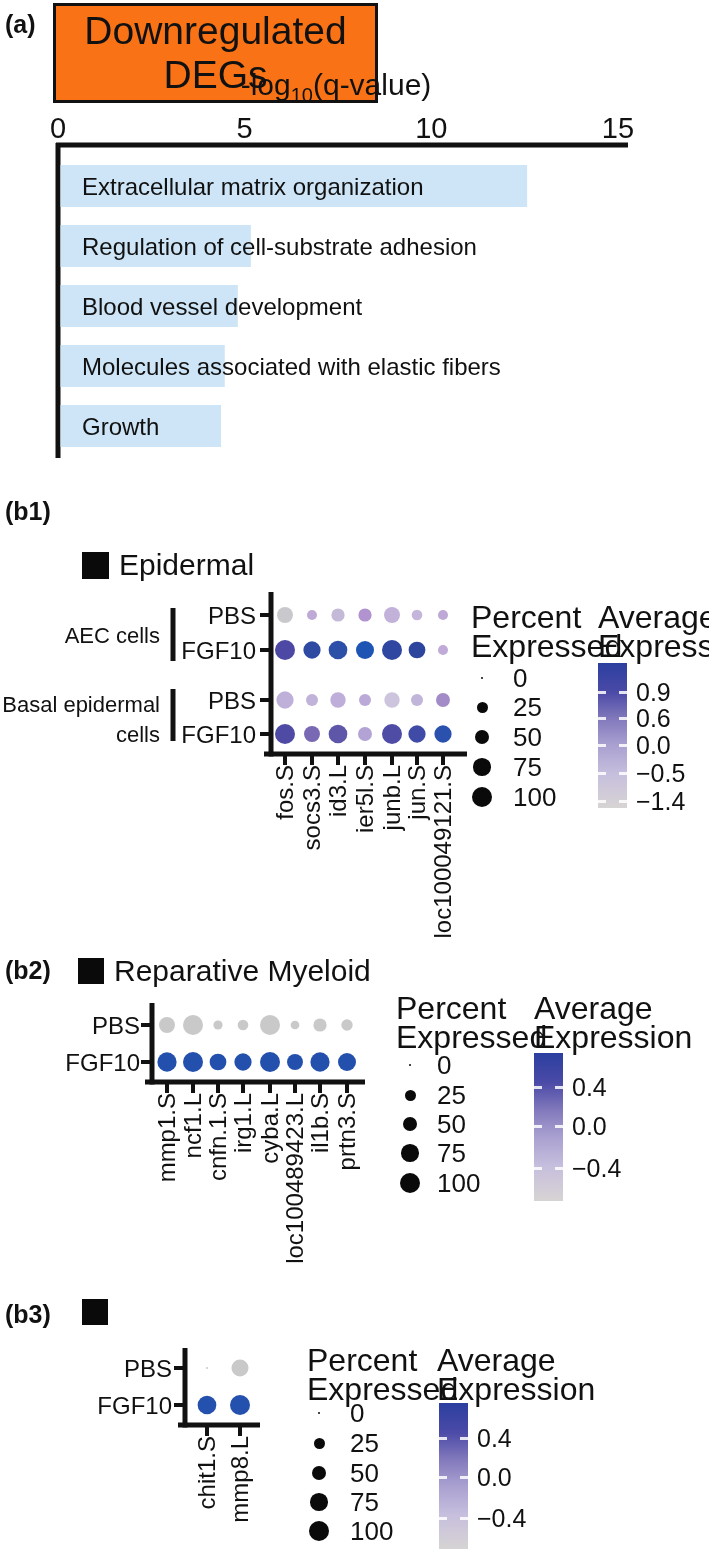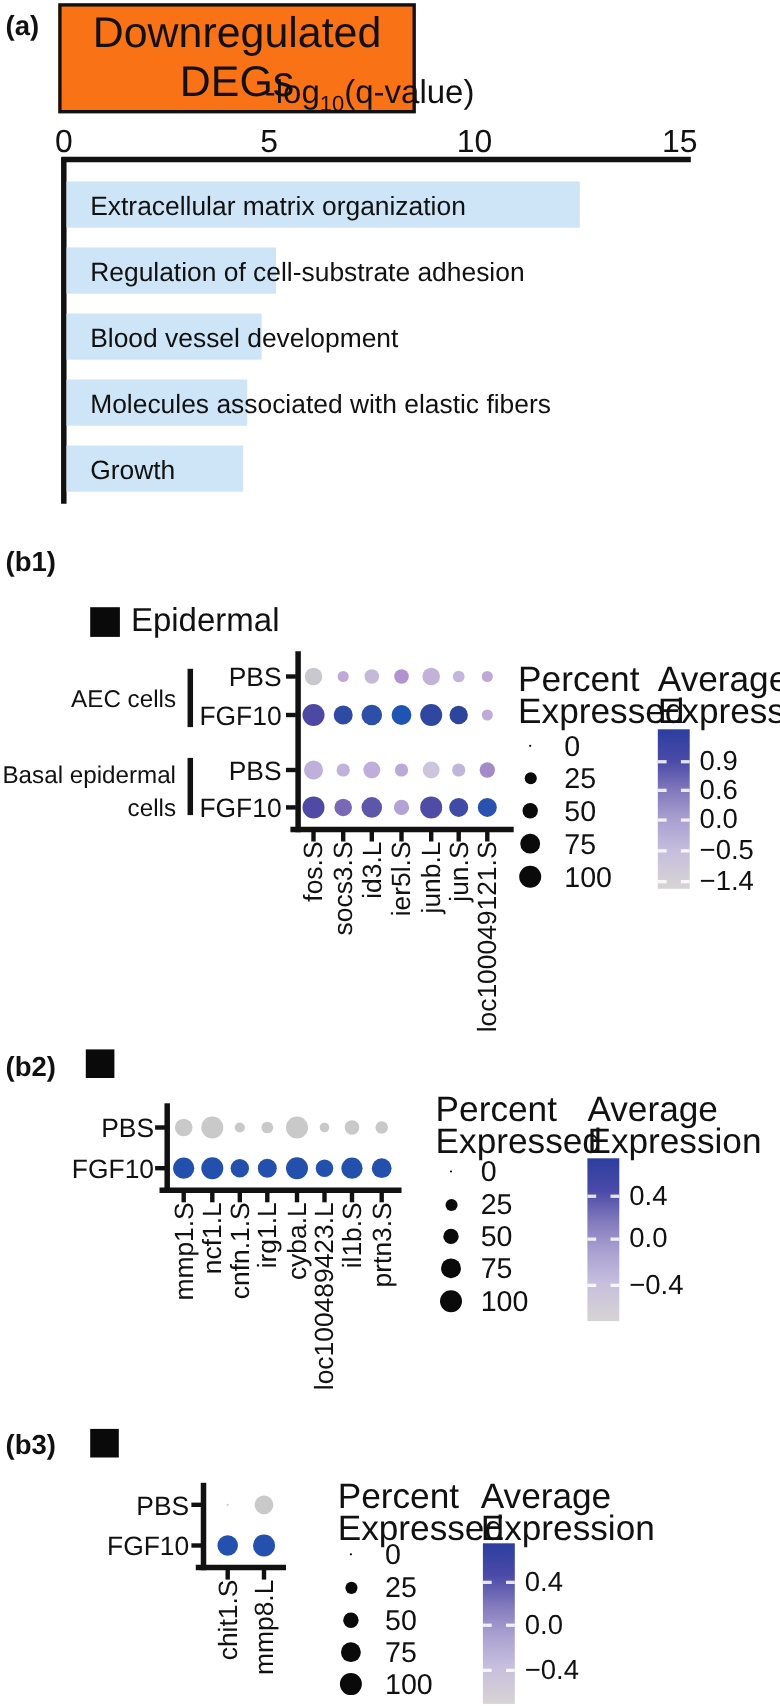--- a/index.html
+++ b/index.html
@@ -112,20 +112,21 @@
       <text x="160" y="58" text-anchor="end" font-size="22">AEC cells</text>
       <text x="160" y="127" text-anchor="end" font-size="22">Basal epidermal</text>
       <text x="160" y="157" text-anchor="end" font-size="22">cells</text>
     </svg>
   <div class="abs legtitle" style="left:471px;top:603px;width:120px">Percent Expressed</div>
   <div class="abs legtitle" style="left:598px;top:603px;width:120px">Average Expression</div>
 
   <div class="abs tag" style="left:5px;top:956px">(b2)</div>
   <div class="abs sechead" style="left:78px;top:954px">
     <span class="sq" style="width:26px;height:26px"></span>
+    <span>Reparative Myeloid</span>
   </div>
   <svg id="svg-b2" style="left:0;top:990px" width="470" height="300">
       <line x1="152" y1="13" x2="152" y2="94.5" class="ax"></line>
       <line x1="145" y1="92" x2="365" y2="92" class="ax"></line>
       <line x1="141" y1="35" x2="150" y2="35" class="tk"></line>
       <text x="140" y="44" text-anchor="end" font-size="24">PBS</text>
       <circle cx="167" cy="35" r="7.971370023173351" fill="#c9c9c9"></circle>
       <circle cx="193" cy="35" r="10" fill="#c9c9c9"></circle>
       <circle cx="218" cy="35" r="4.6" fill="#c9c9c9"></circle>
       <circle cx="243" cy="35" r="5.316248370981448" fill="#c9c9c9"></circle>

